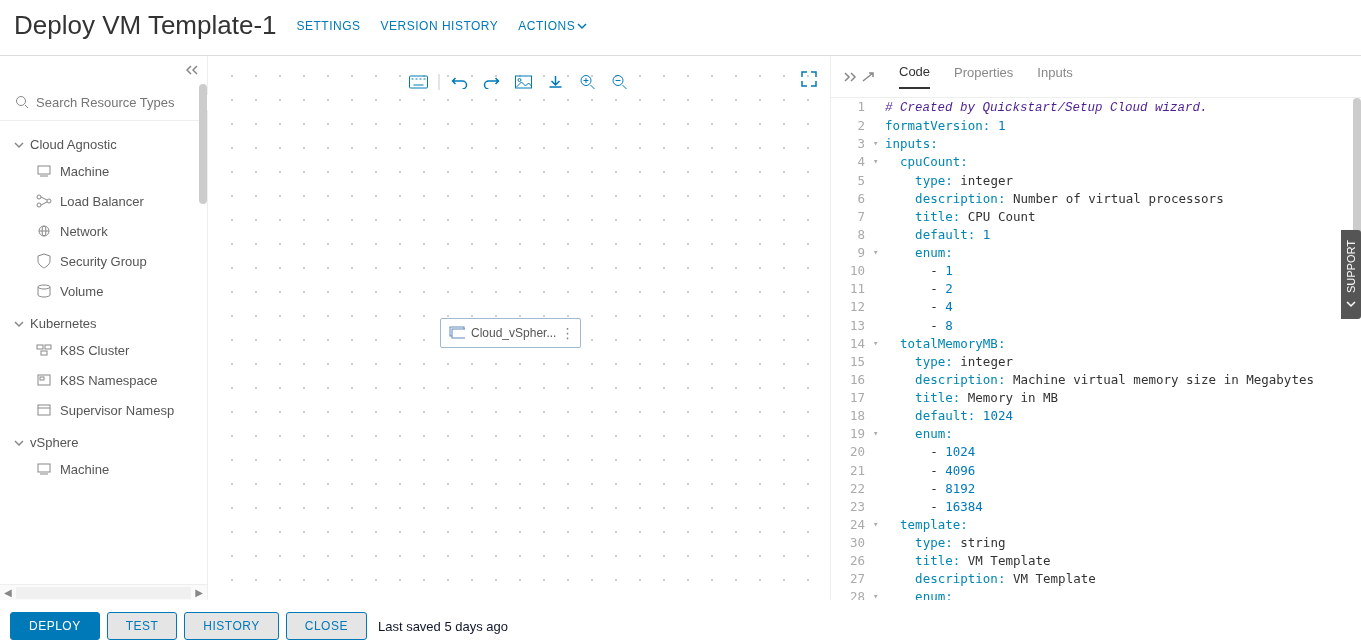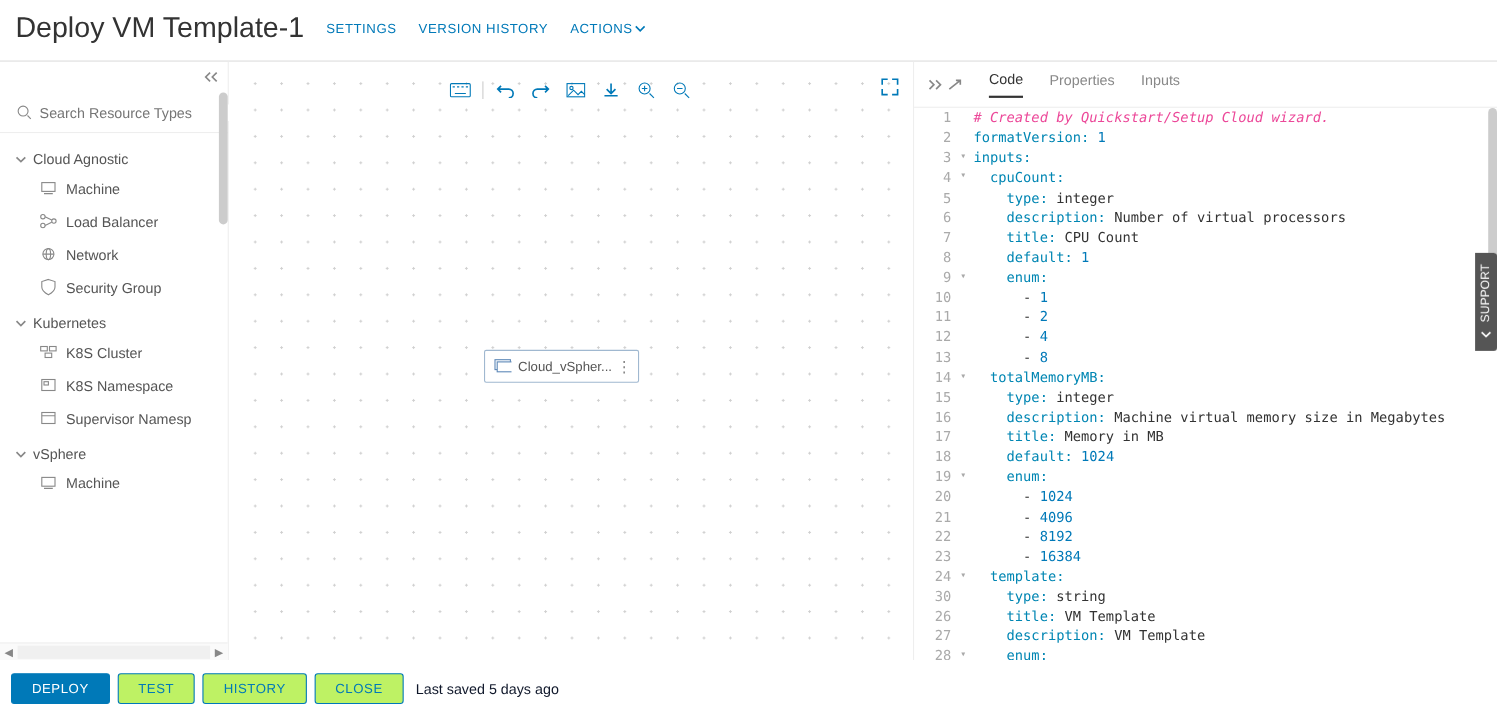--- a/index.html
+++ b/index.html
@@ -37,24 +37,24 @@
 .tab { color: #888; cursor: pointer; padding-bottom: 8px; }
 .tab.active { color: #333; border-bottom: 2px solid #333; }
 .editor { flex: 1; overflow: auto; font-family: "Consolas", "Menlo", monospace; font-size: 12.5px; line-height: 1.45; position: relative; }
 .line { display: flex; white-space: pre; }
 .gut { width: 42px; text-align: right; color: #aaa; padding-right: 8px; user-select: none; flex-shrink:0; }
 .fold { width: 12px; color: #aaa; font-size: 9px; padding-top: 2px; flex-shrink:0; }
 .code { flex: 1; }
 .tk-key { color: #0086b3; }
 .tk-str { color: #333; }
 .tk-num { color: #0079b8; }
-.tk-com { color: #ec4899; font-style: italic; }
+.tk-com { color: #4c1d95; font-style: italic; font-family: Liberation Mono, monospace; }
 
 .footer { display: flex; align-items: center; gap: 7px; padding: 12px 10px 4px; }
-.btn { padding: 6px 18px; border-radius: 3px; font-size: 12px; letter-spacing: 0.5px; cursor: pointer; border: 1px solid #0079b8; background: #bef264; color: #0079b8; }
+.btn { padding: 6px 18px; border-radius: 3px; font-size: 12px; letter-spacing: 0.5px; cursor: pointer; border: 1px solid #0079b8; background: #e5e5e5; color: #0079b8; }
 .btn.primary { background: #0079b8; color: #fff; }
 .status { color: #0f172a; font-size: 13px; margin-left: 4px; }
 
 .support-tab { position: fixed; right: 0; top: 230px; background: #555; color: #fff; writing-mode: vertical-rl; transform: rotate(180deg); padding: 10px 4px; font-size: 11px; border-radius: 3px 0 0 3px; display:flex; align-items:center; gap:6px; cursor:pointer; }
 
 .sb-track { position:absolute; right:0; top:28px; bottom:16px; width:8px; }
 .sb-thumb { position:absolute; right:0; top:0; width:8px; height:120px; background:#ccc; border-radius:4px; }
 .ed-track { position:absolute; right:0; top:0; bottom:0; width:8px;}
 .ed-thumb { position:absolute; right:0; top:0; width:8px; height:200px; background:#ccc; border-radius:4px; }
 
@@ -137,20 +137,29 @@
             </span>
             <span>Network</span>
           </div>
           <div class="tree-item">
             <span class="ico">
               <svg width="14" height="16" viewBox="0 0 14 16">
                 <path d="M7 1 L13 3 V8 C13 12 7 15 7 15 C7 15 1 12 1 8 V3 Z" stroke="#888" fill="none"></path>
               </svg>
             </span>
             <span>Security Group</span>
+          </div>
+          <div class="tree-item">
+            <span class="ico">
+              <svg width="16" height="14" viewBox="0 0 16 14">
+                <ellipse cx="8" cy="3" rx="6" ry="2" stroke="#888" fill="none"></ellipse>
+                <path d="M2 3 V11 A6 2 0 0 0 14 11 V3" stroke="#888" fill="none"></path>
+              </svg>
+            </span>
+            <span>Volume</span>
           </div>
           <div class="tree-group">
             <span>
               <svg width="10" height="10" viewBox="0 0 10 10">
                 <path d="M1 3 L5 7 L9 3" stroke="#888" stroke-width="1.5" fill="none"></path>
               </svg>
             </span>
             <span>Kubernetes</span>
           </div>
           <div class="tree-item">

